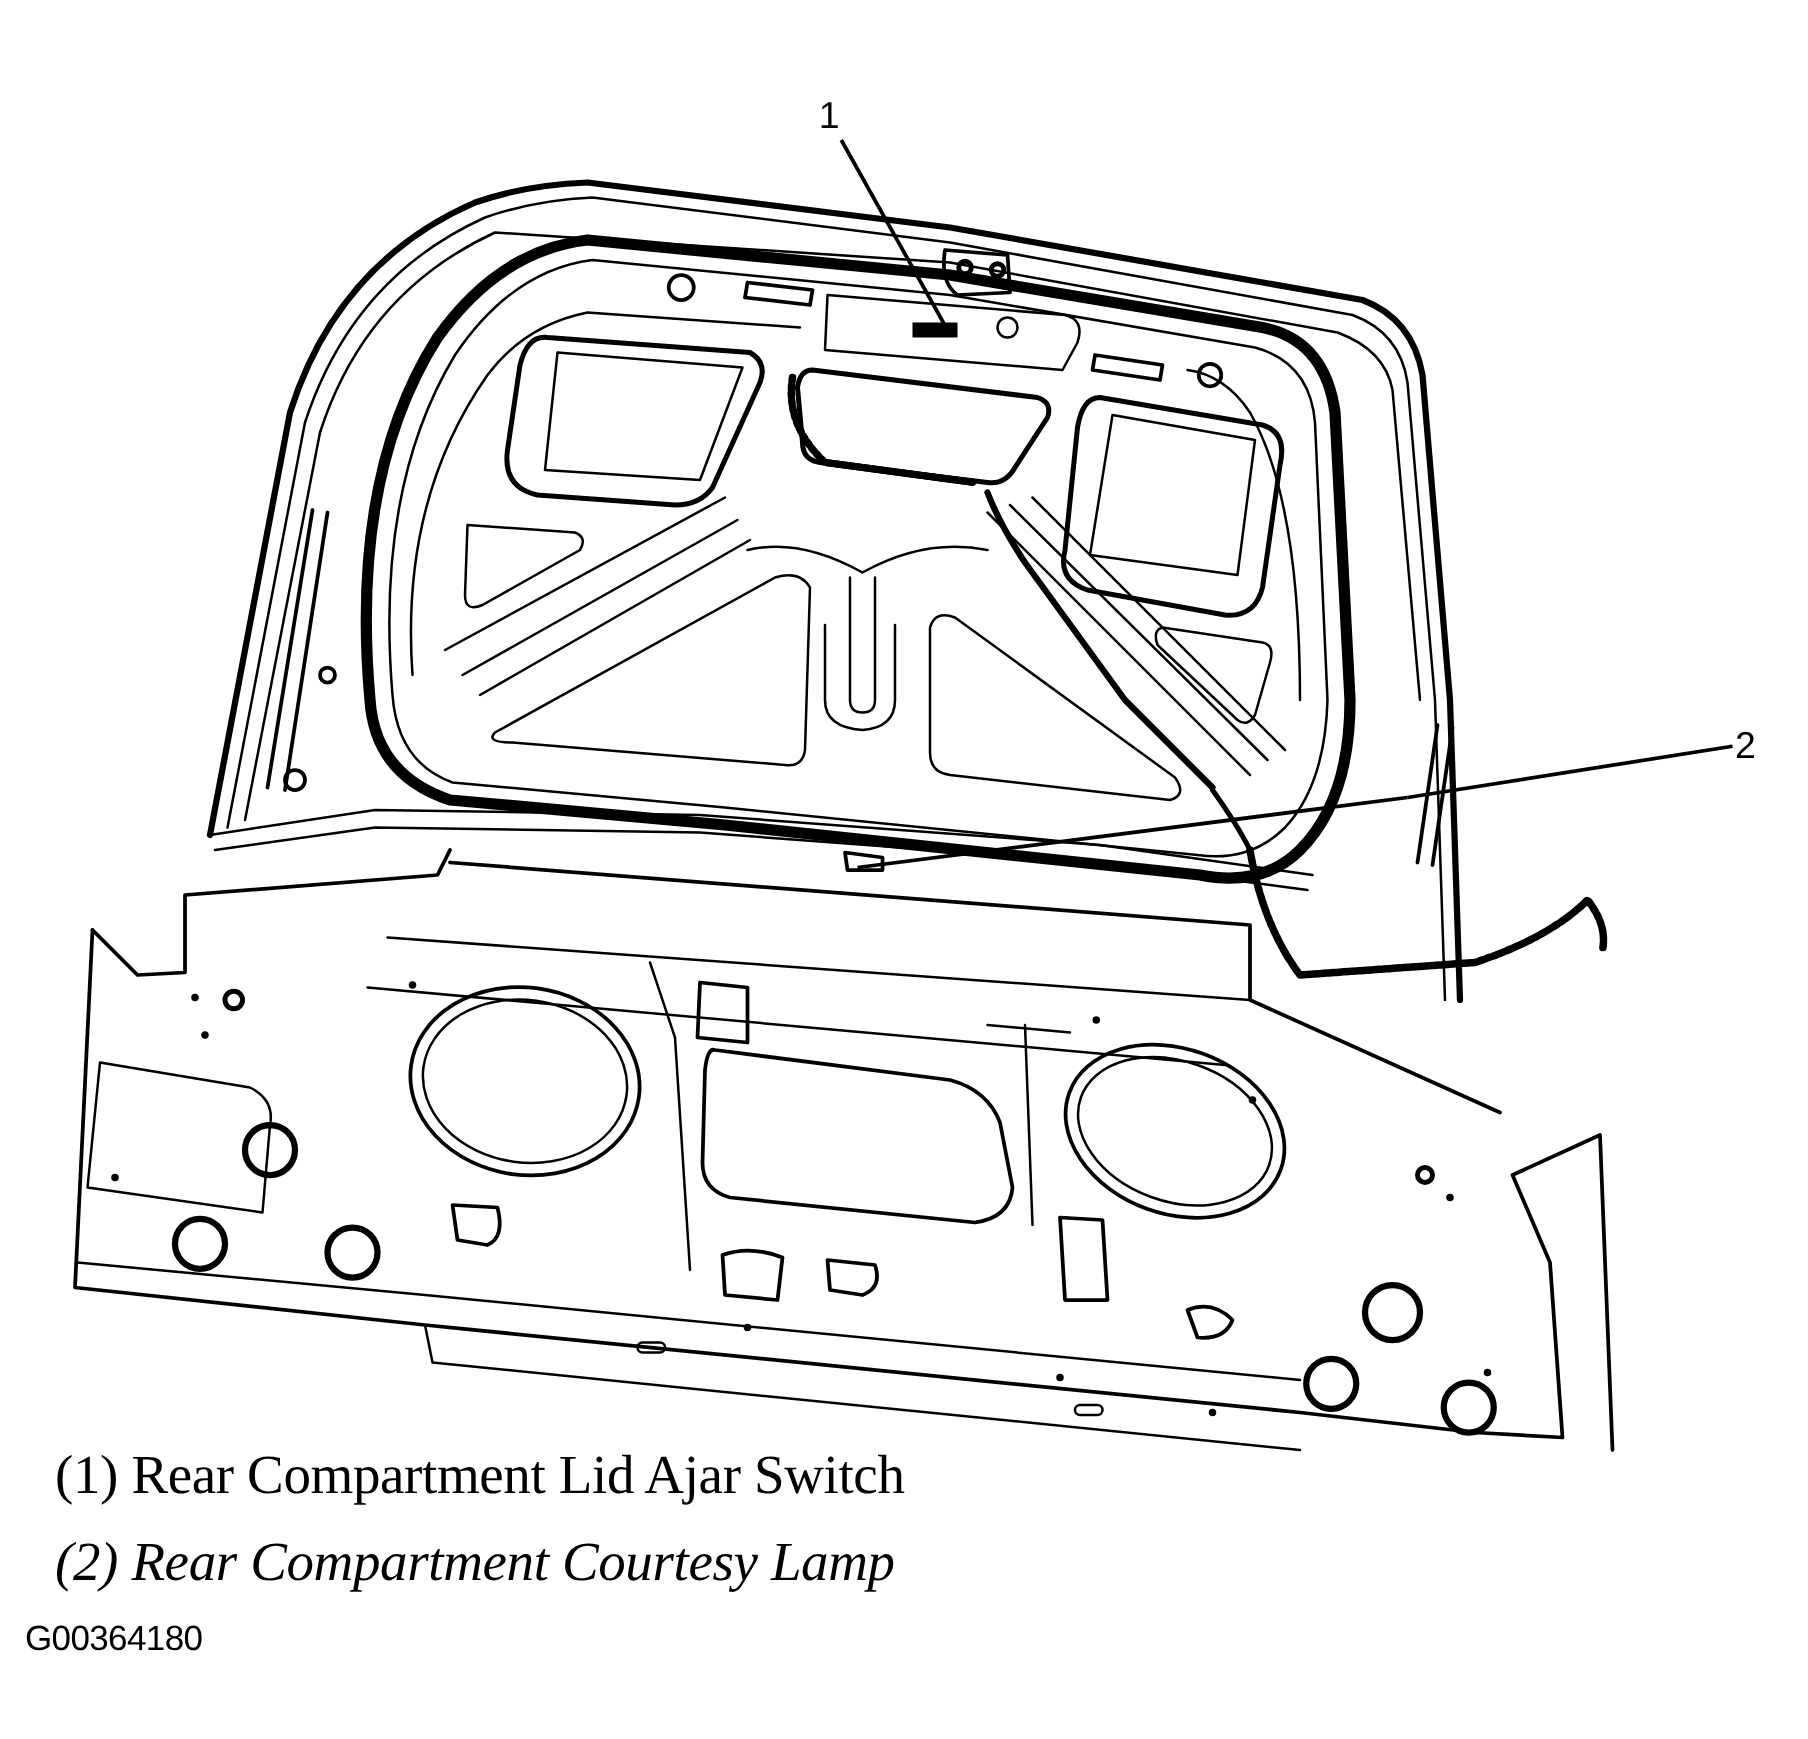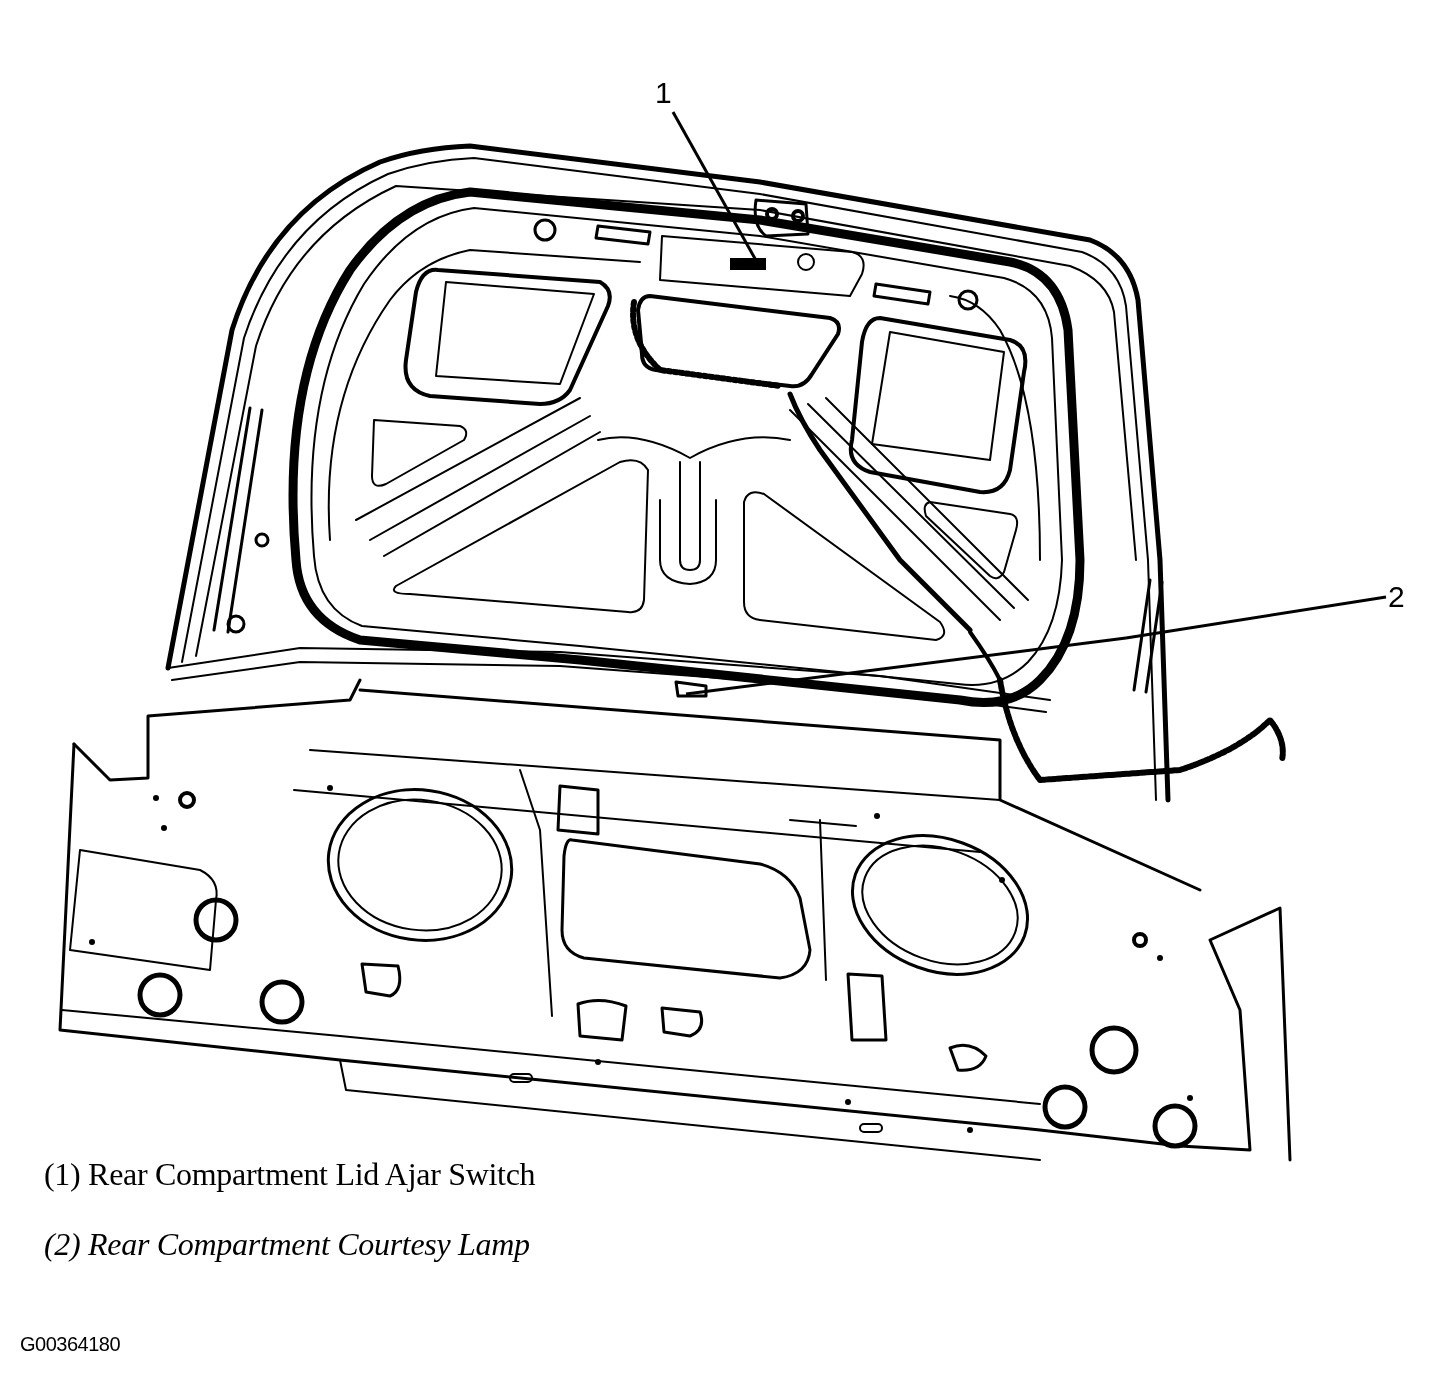--- a/index.html
+++ b/index.html
@@ -9,36 +9,35 @@
       position: absolute;
       font-family: "Liberation Sans", sans-serif;
       font-size: 30px;
       color: #000;
       line-height: 1;
     }
     .legend-line {
       position: absolute;
       left: 44px;
       font-family: "Liberation Serif", serif;
-      font-size: 32px;
+      font-size: 44px;
       color: #000;
       line-height: 1;
       white-space: nowrap;
       letter-spacing: -0.3px;
     }
     .fig-id {
       position: absolute;
       left: 20px;
       top: 1297px;
       font-family: "Liberation Sans", sans-serif;
-      font-size: 20px;
+      font-size: 28px;
       color: #000;
       line-height: 1;
       letter-spacing: -0.5px;
-      margin-top: 37px;
     }
     svg .k { fill: none; stroke: #000; stroke-linejoin: round; stroke-linecap: round; }
   </style>
 </head>
 <body>
 
 <svg class="drawing" viewBox="0 0 1446 1391" xmlns="http://www.w3.org/2000/svg">
 
   <g>
     <path class="k" stroke-width="5" d="M168 668 L232 330 Q270 210 380 162 Q420 148 470 146 L760 182 L1090 240 Q1130 255 1138 300 L1160 560 L1168 800"></path>

